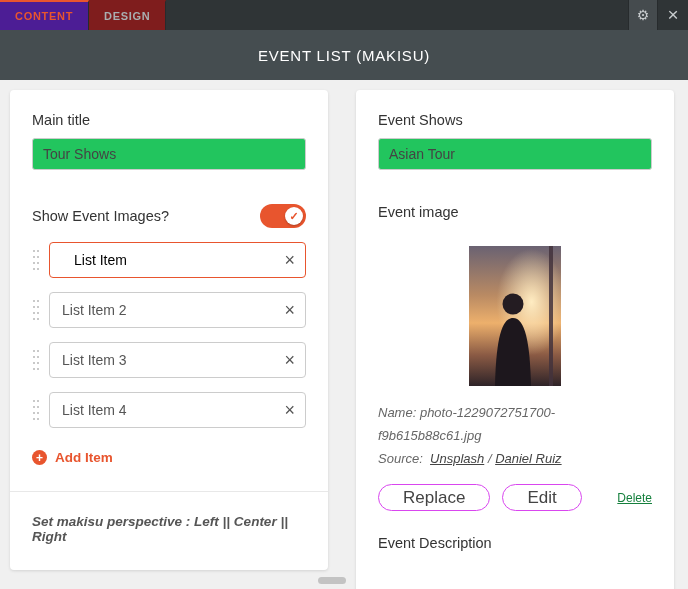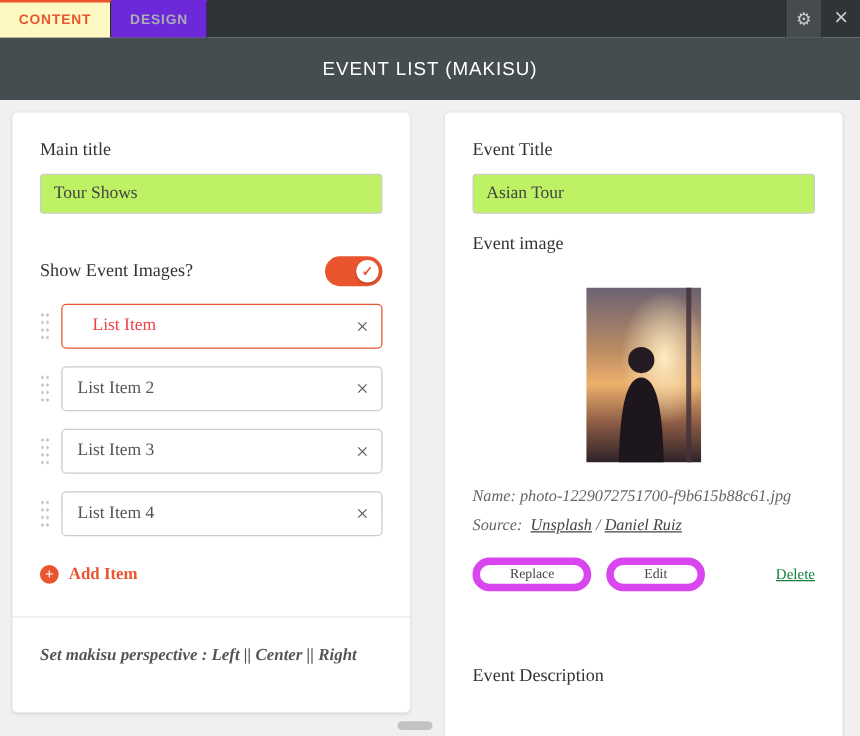--- a/index.html
+++ b/index.html
@@ -8,24 +8,24 @@
     width:688px; height:589px; position:relative; overflow:hidden;
     background:#f0f0f0; margin:0 auto;
   }
   
   .topbar{
     height:30px; background:#2f3436; display:flex; align-items:stretch;
   }
   .tab{
     padding:0 15px; display:flex; align-items:center;
     font-size:11px; font-weight:bold; letter-spacing:.7px;
-    color:#a9aeb0; background:#6d28d9; border-top:2px solid transparent;
+    color:#a9aeb0; background:#7f1d1d; border-top:2px solid transparent;
     border-right:1px solid #272b2d; cursor:default;
   }
-  .tab.active{ background:#fef9c3; color:#e8552e; border-top-color:#e8552e; }
+  .tab.active{ background:#4c1d95; color:#e8552e; border-top-color:#e8552e; }
   .topbar-spacer{ flex:1; }
   .icon-btn{
     width:30px; display:flex; align-items:center; justify-content:center;
     color:#c7cbcd; cursor:pointer;
   }
   .icon-btn.gear{ background:#454b4e; font-size:14px; border-left:1px solid #272b2d; border-right:1px solid #272b2d; }
   .icon-btn.close{ font-size:19px; }
   
   .header{
     height:50px; background:#454d50; color:#fff;
@@ -33,28 +33,28 @@
     font-size:15px; letter-spacing:.8px;
   }
   
   .content{
     position:relative; padding:10px; display:flex; gap:28px;
     height:509px; overflow:hidden;
   }
   .panel{
     width:318px; background:#fff; border-radius:4px;
     box-shadow:0 1px 3px rgba(0,0,0,.12);
-    padding:22px; flex:none;font-family:Liberation Serif, serif;
+    padding:22px; flex:none;
   }
   .panel.left{ height:480px; }
   .panel.right{ height:560px; }
   .field-label{ font-size:14.5px; color:#333; margin-bottom:10px; }
   .text-input{
     width:100%; height:32px; border:1px solid #ccc; border-radius:3px;
-    padding:0 10px; font-size:14px; color:#444; background:#bef264;
+    padding:0 10px; font-size:14px; color:#444; background:#22c55e;
     font-family:inherit; outline:none;
   }
   
   .toggle-row{ margin-top:34px; display:flex; align-items:center; justify-content:space-between; }
   .toggle{
     width:46px; height:24px; background:#e8552e; border-radius:12px;
     position:relative; cursor:pointer; flex:none;
   }
   .toggle .knob{
     position:absolute; right:3px; top:3px; width:18px; height:18px;
@@ -70,49 +70,49 @@
     width:8px; height:24px; margin-right:9px; cursor:grab;
     background-image:radial-gradient(circle,#c9c9c9 1.1px,transparent 1.3px);
     background-size:4px 6px;
   }
   .item-input-wrap{ position:relative; flex:1; }
   .item-input{
     width:100%; height:36px; border:1px solid #ccc; border-radius:4px;
     padding:0 32px 0 12px; font-size:14px; color:#555; background:#fff;
     font-family:inherit; outline:none;
   }
-  .list-row.active .item-input{ border:1.5px solid #e8552e; color:#ef4444;padding-left:24px; }
+  .list-row.active .item-input{ border:1.5px solid #e8552e; color:#000000;padding-left:24px; }
   .remove-x{
     position:absolute; right:11px; top:50%; transform:translateY(-50%);
     font-size:18px; color:#555; line-height:1; cursor:pointer;
   }
   .add-item{ margin-top:22px; display:flex; align-items:center; gap:8px; cursor:pointer; }
   .plus-icon{
     width:15px; height:15px; border-radius:50%; background:#e8552e; color:#fff;
     display:flex; align-items:center; justify-content:center;
     font-size:12px; font-weight:bold; line-height:1;
   }
   .add-item-label{ color:#e8552e; font-weight:bold; font-size:13.5px; }
   .divider{ height:1px; background:#e8e8e8; margin:26px -22px 0; }
   .note-bold{ margin-top:22px; font-style:italic; font-weight:bold; font-size:13.5px; color:#555; }
   
-  .image-label{ margin-top:16px; }
+  .image-label{ margin-top:34px; }
   .event-image{
     display:block; width:92px; height:140px; margin:26px auto 0; cursor:pointer;
   }
   .image-meta{ margin-top:16px; font-size:13px; font-style:italic; color:#666; line-height:1.75; }
   .image-meta a{ color:#444; text-decoration:underline; cursor:pointer; }
   .btn-row{ margin-top:14px; display:flex; align-items:center; }
   .pill-btn{
-    height:27px; padding:0 24px; border:6px solid #d946ef; border-radius:15px;
-    background:#fff; font-size:11px; color:#444; font-family:inherit; cursor:pointer;
+    height:27px; padding:0 24px; border:1px solid #d946ef; border-radius:15px;
+    background:#fff; font-size:17px; color:#444; font-family:inherit; cursor:pointer;
   }
   .pill-btn.edit{ margin-left:12px; }
   .delete-link{ margin-left:auto; font-size:12px; color:#15803d; text-decoration:underline; cursor:pointer; }
-  .desc-label{ margin-top:60px; }
+  .desc-label{ margin-top:24px; }
   
   .hscroll-thumb{
     position:absolute; left:318px; bottom:5px; width:28px; height:7px;
     background:#c3c3c3; border-radius:4px;
   }
 </style>
 </head>
 <body>
 
 <div class="window">
@@ -180,21 +180,21 @@
         <span class="add-item-label">Add Item</span>
       </div>
 
       <div class="divider"></div>
 
       <div class="note-bold">Set makisu perspective : Left || Center || Right</div>
       
     </div>
 
     <div class="panel right">
-      <div class="field-label">Event Title</div>
+      <div class="field-label">Event Shows</div>
       <input class="text-input" type="text" value="Asian Tour" style="">
 
       <div class="field-label image-label">Event image</div>
 
       <svg class="event-image" viewBox="0 0 92 140" preserveAspectRatio="none">
         <defs>
           <linearGradient id="g-sky" x1="0" y1="0" x2="0" y2="1">
             <stop offset="0%" stop-color="#6a6272"></stop>
             <stop offset="35%" stop-color="#b98a63"></stop>
             <stop offset="55%" stop-color="#edb06c"></stop>

